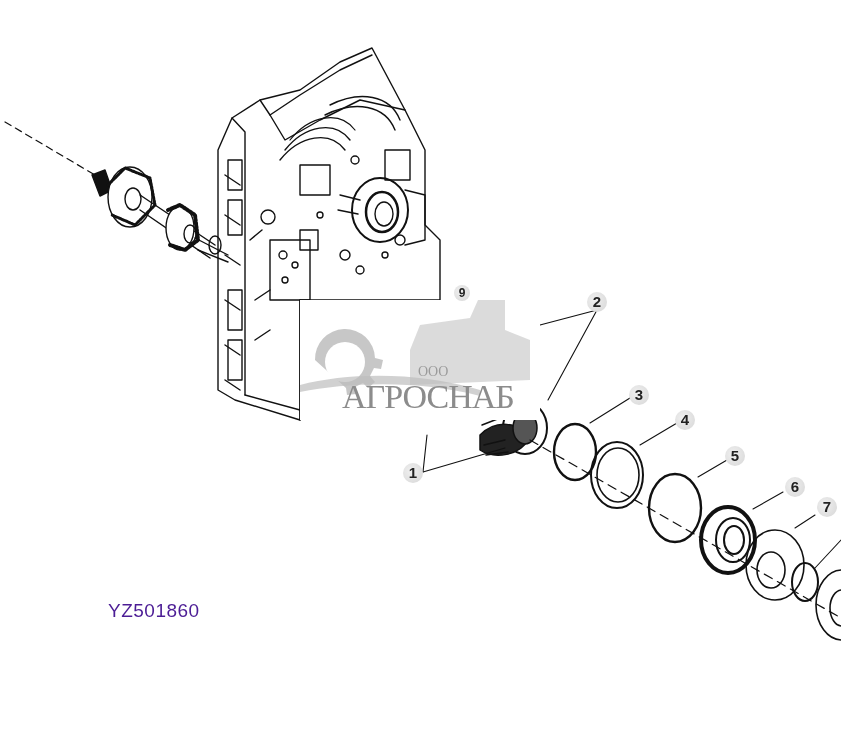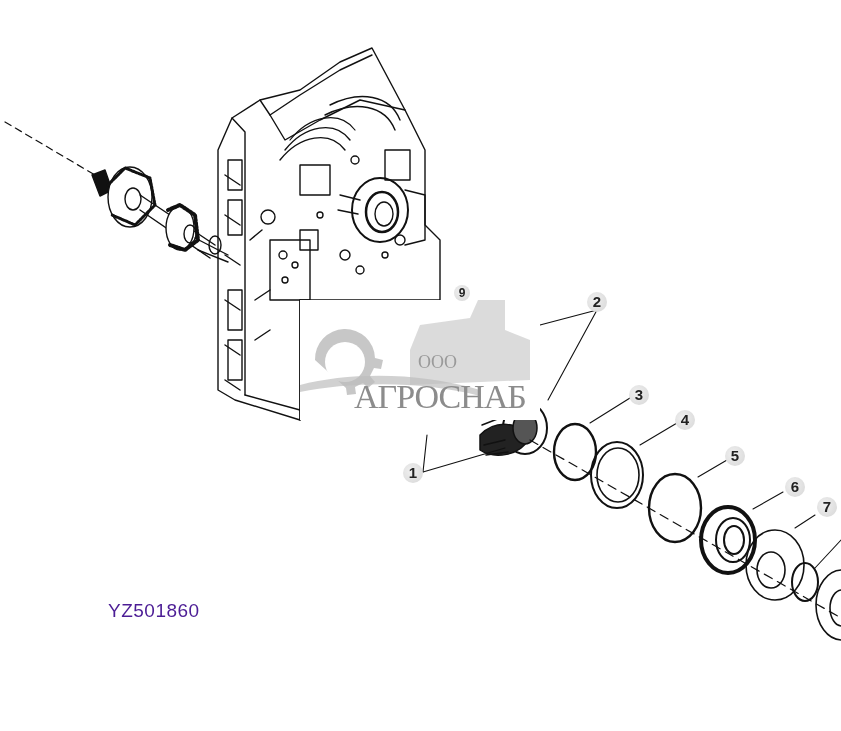--- a/index.html
+++ b/index.html
@@ -1,22 +1,22 @@
 <!DOCTYPE html>
 <html><head>
 <meta charset="utf-8">
 <style>
   html,body{margin:0;padding:0;background:#ffffff;}
   body{width:841px;height:731px;position:relative;overflow:hidden;font-family:"Liberation Sans",sans-serif;}
   #stage{position:absolute;left:0;top:0;width:841px;height:731px;}
   .callout{position:absolute;font-family:"Liberation Sans",sans-serif;font-weight:bold;font-size:15px;color:#222;width:20px;height:20px;line-height:20px;text-align:center;border-radius:50%;background:radial-gradient(circle at 40% 40%,#f0f0f0,#d6d6d6);}
   .figid{position:absolute;left:108px;top:600px;font-size:19px;color:#4c1d95;letter-spacing:0.5px;}
   .wm{position:absolute;left:298px;top:300px;width:245px;height:130px;}
-  .wm-ooo{position:absolute;left:120px;top:52px;font-family:"Liberation Serif",serif;font-size:18px;color:#9a9a9a;}
-  .wm-name{position:absolute;left:56px;top:78px;font-family:"Liberation Serif",serif;font-size:34px;color:#8c8c8c;letter-spacing:-1px;}
+  .wm-ooo{position:absolute;left:120px;top:64px;font-family:"Liberation Serif",serif;font-size:14px;color:#9a9a9a;}
+  .wm-name{position:absolute;left:44px;top:78px;font-family:"Liberation Serif",serif;font-size:34px;color:#8c8c8c;letter-spacing:-1px;}
 </style>
 </head>
 <body>
 
 <div id="stage">
   <svg width="841" height="731" viewBox="0 0 841 731" xmlns="http://www.w3.org/2000/svg">
     <g fill="none" stroke="#111" stroke-linecap="round" stroke-linejoin="round">
 
       <line x1="5" y1="122" x2="95" y2="175" stroke-dasharray="7,5" stroke-width="1.2"></line>
 

